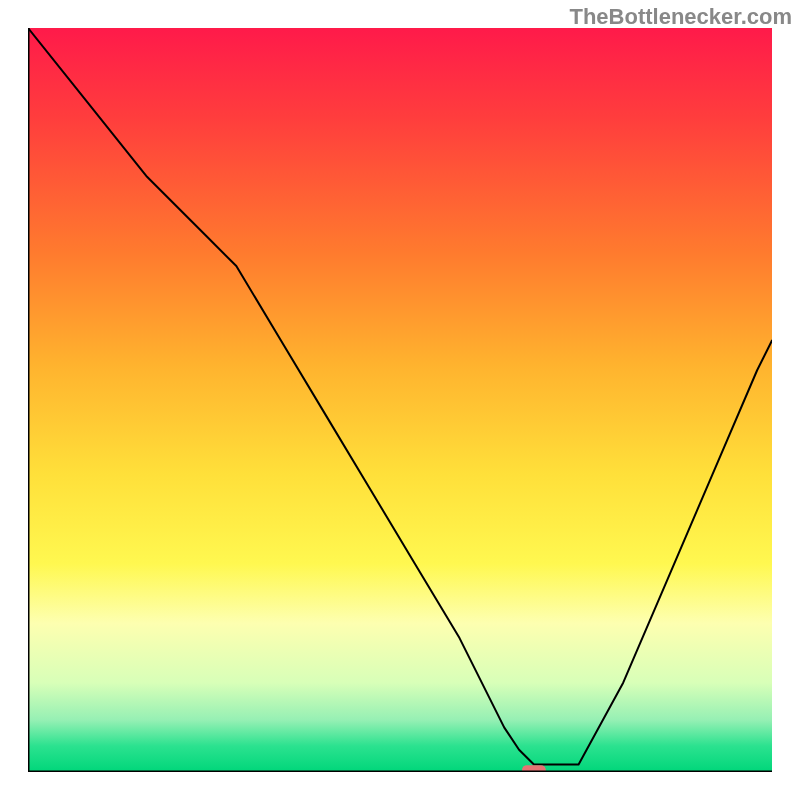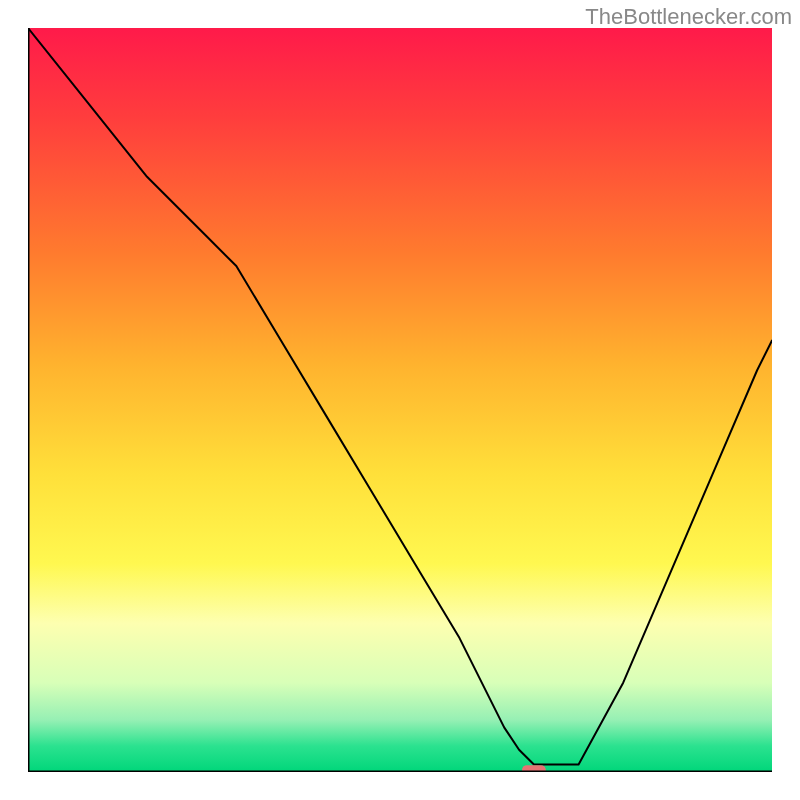--- a/index.html
+++ b/index.html
@@ -14,21 +14,21 @@
     position: relative;
     width: 800px;
     height: 800px;
     background: #ffffff;
   }
   .watermark {
     position: absolute;
     top: 4px;
     right: 8px;
     font-size: 22px;
-    font-weight: normal;
+    font-weight: bold;
     color: #888888;
     z-index: 10;
   }
   .plot-area {
     position: absolute;
     left: 28px;
     top: 28px;
     width: 744px;
     height: 744px;
   }

